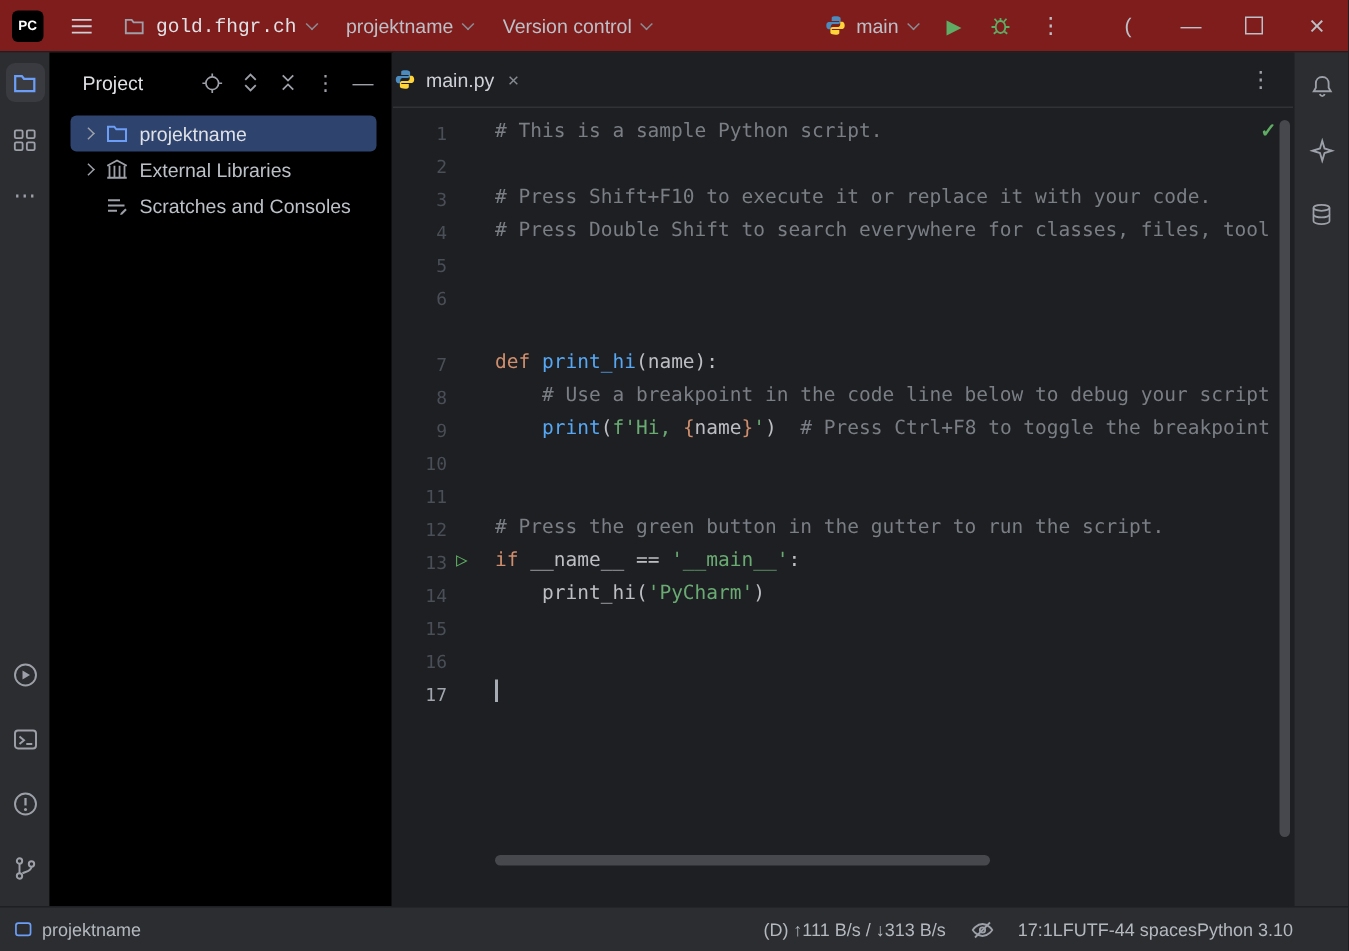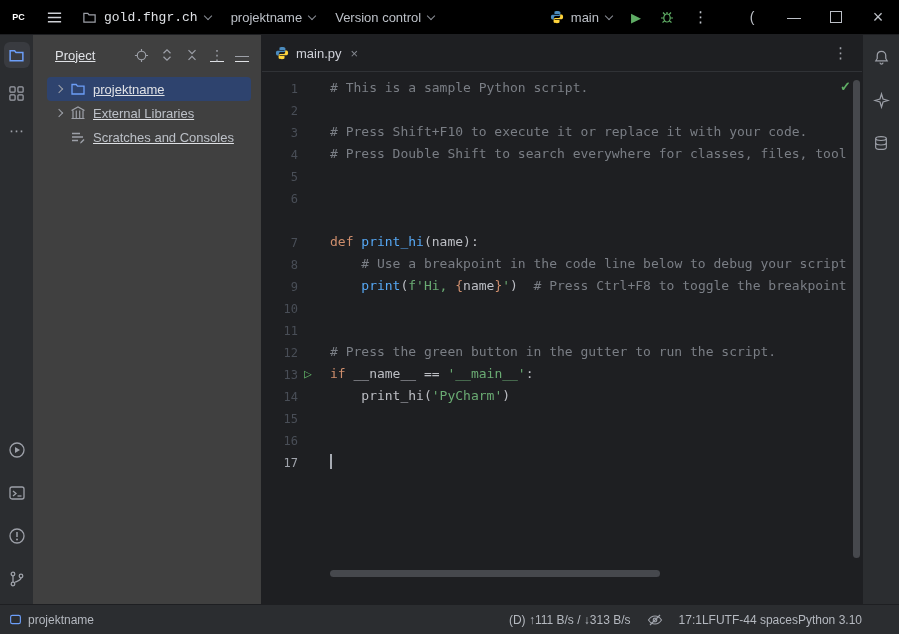--- a/index.html
+++ b/index.html
@@ -1,20 +1,20 @@
 <!DOCTYPE html>
 <html><head>
 <meta charset="utf-8">
 <style>
   html,body{margin:0;padding:0;background:#1e1f22;}
   .app{position:relative;width:899px;height:634px;overflow:hidden;background:#1e1f22;
        font-family:"Liberation Sans",sans-serif;color:#dfe1e5;-webkit-user-select:none;}
 
   
-  .titlebar{position:absolute;top:0;left:0;right:0;height:35px;background:#000000;
+  .titlebar{position:absolute;top:0;left:0;right:0;height:35px;background:#7f1d1d;
             border-bottom:1px solid #1e1f22;box-sizing:border-box;display:flex;align-items:center;padding-left:8px;}
   .pc-logo{width:21px;height:21px;background:#000;border-radius:4px;color:#fff;font-size:9px;font-weight:bold;
            display:flex;align-items:center;justify-content:center;margin-right:8px;}
   .tb-btn{height:35px;display:flex;align-items:center;padding:0 9px;cursor:default;}
   .tb-item{height:35px;display:flex;align-items:center;gap:7px;padding:0 10px;font-size:13px;color:#bcc0c7;cursor:default;}
   .tb-strong{color:#dfe1e5;font-family:Liberation Mono, monospace;}
   .chev-d{width:5px;height:5px;border-right:1.4px solid #8a8e96;border-bottom:1.4px solid #8a8e96;
           transform:rotate(45deg);margin-top:-3px;display:inline-block;}
   .tb-spacer{flex:1;}
   .tb-run{color:#5fad65;font-size:13px;}
@@ -26,36 +26,36 @@
 
   
   .left-strip{position:absolute;top:35px;left:0;bottom:30px;width:33px;background:#2b2d30;
               display:flex;flex-direction:column;align-items:center;padding-top:7px;box-sizing:border-box;gap:12px;}
   .strip-btn{width:26px;height:26px;display:flex;align-items:center;justify-content:center;border-radius:6px;}
   .strip-btn.active{background:#393b40;}
   .strip-more{color:#9da0a8;font-size:15px;line-height:10px;}
   .strip-bottom{margin-top:auto;display:flex;flex-direction:column;align-items:center;gap:17px;padding-bottom:12px;}
 
   
-  .project-panel{position:absolute;top:35px;left:33px;bottom:30px;width:229px;background:#404040;
-                 border-right:1px solid #1e1f22;box-sizing:border-box;text-decoration:underline;}
+  .project-panel{position:absolute;top:35px;left:33px;bottom:30px;width:229px;background:#000000;
+                 border-right:1px solid #1e1f22;box-sizing:border-box;}
   .pp-header{display:flex;align-items:center;height:40px;padding:0 12px 0 22px;font-size:13px;color:#dfe1e5;}
   .pp-icons{margin-left:auto;display:flex;align-items:center;gap:11px;color:#9da0a8;font-size:14px;}
   .tree{padding-top:2px;}
   .tree-row{display:flex;align-items:center;height:24px;margin:0 10px 0 14px;border-radius:4px;
             padding:0 4px;color:#bcc0c7;font-size:13px;gap:4px;white-space:nowrap;overflow:hidden;}
   .tree-row.selected{background:#2e436e;color:#dfe1e5;}
   .chev-slot{width:15px;min-width:15px;display:flex;justify-content:center;}
   .chev-r{width:5px;height:5px;border-right:1.4px solid #9da0a8;border-bottom:1.4px solid #9da0a8;transform:rotate(-45deg);}
   .tree-icon{width:19px;min-width:19px;display:flex;align-items:center;}
 
   
   .editor-area{position:absolute;top:35px;left:262px;right:37px;bottom:30px;background:#1e1f22;}
   .tab-bar{height:37px;border-bottom:1px solid #303236;display:flex;align-items:center;box-sizing:border-box;}
-  .tab{height:100%;display:flex;align-items:center;gap:7px;padding:0 9px 0 13px;font-size:13px;color:#ced0d8;}
+  .tab{height:100%;display:flex;align-items:center;gap:7px;padding:0 9px 0 1px;font-size:13px;color:#ced0d8;}
   .tab-close{color:#868a92;font-size:13px;margin-left:2px;}
   .tab-kebab{margin-left:auto;padding-right:14px;color:#9da0a8;font-size:15px;}
   .editor-body{position:absolute;top:38px;left:0;right:0;bottom:0;overflow:hidden;
                font-family:"DejaVu Sans Mono","Liberation Mono",monospace;font-size:13px;line-height:22px;padding-top:4px;}
   .code-row{display:flex;height:22px;white-space:pre;}
   .ln{width:36px;min-width:36px;text-align:right;color:#494e57;font-size:12px;padding-top:1px;}
   .runslot{width:32px;min-width:32px;padding-left:6px;color:#5fad65;box-sizing:border-box;}
   .codetext{flex:1;overflow:hidden;color:#bcbec4;}
   .c-comment{color:#7a7e85;}
   .c-kw{color:#cf8e6d;}

